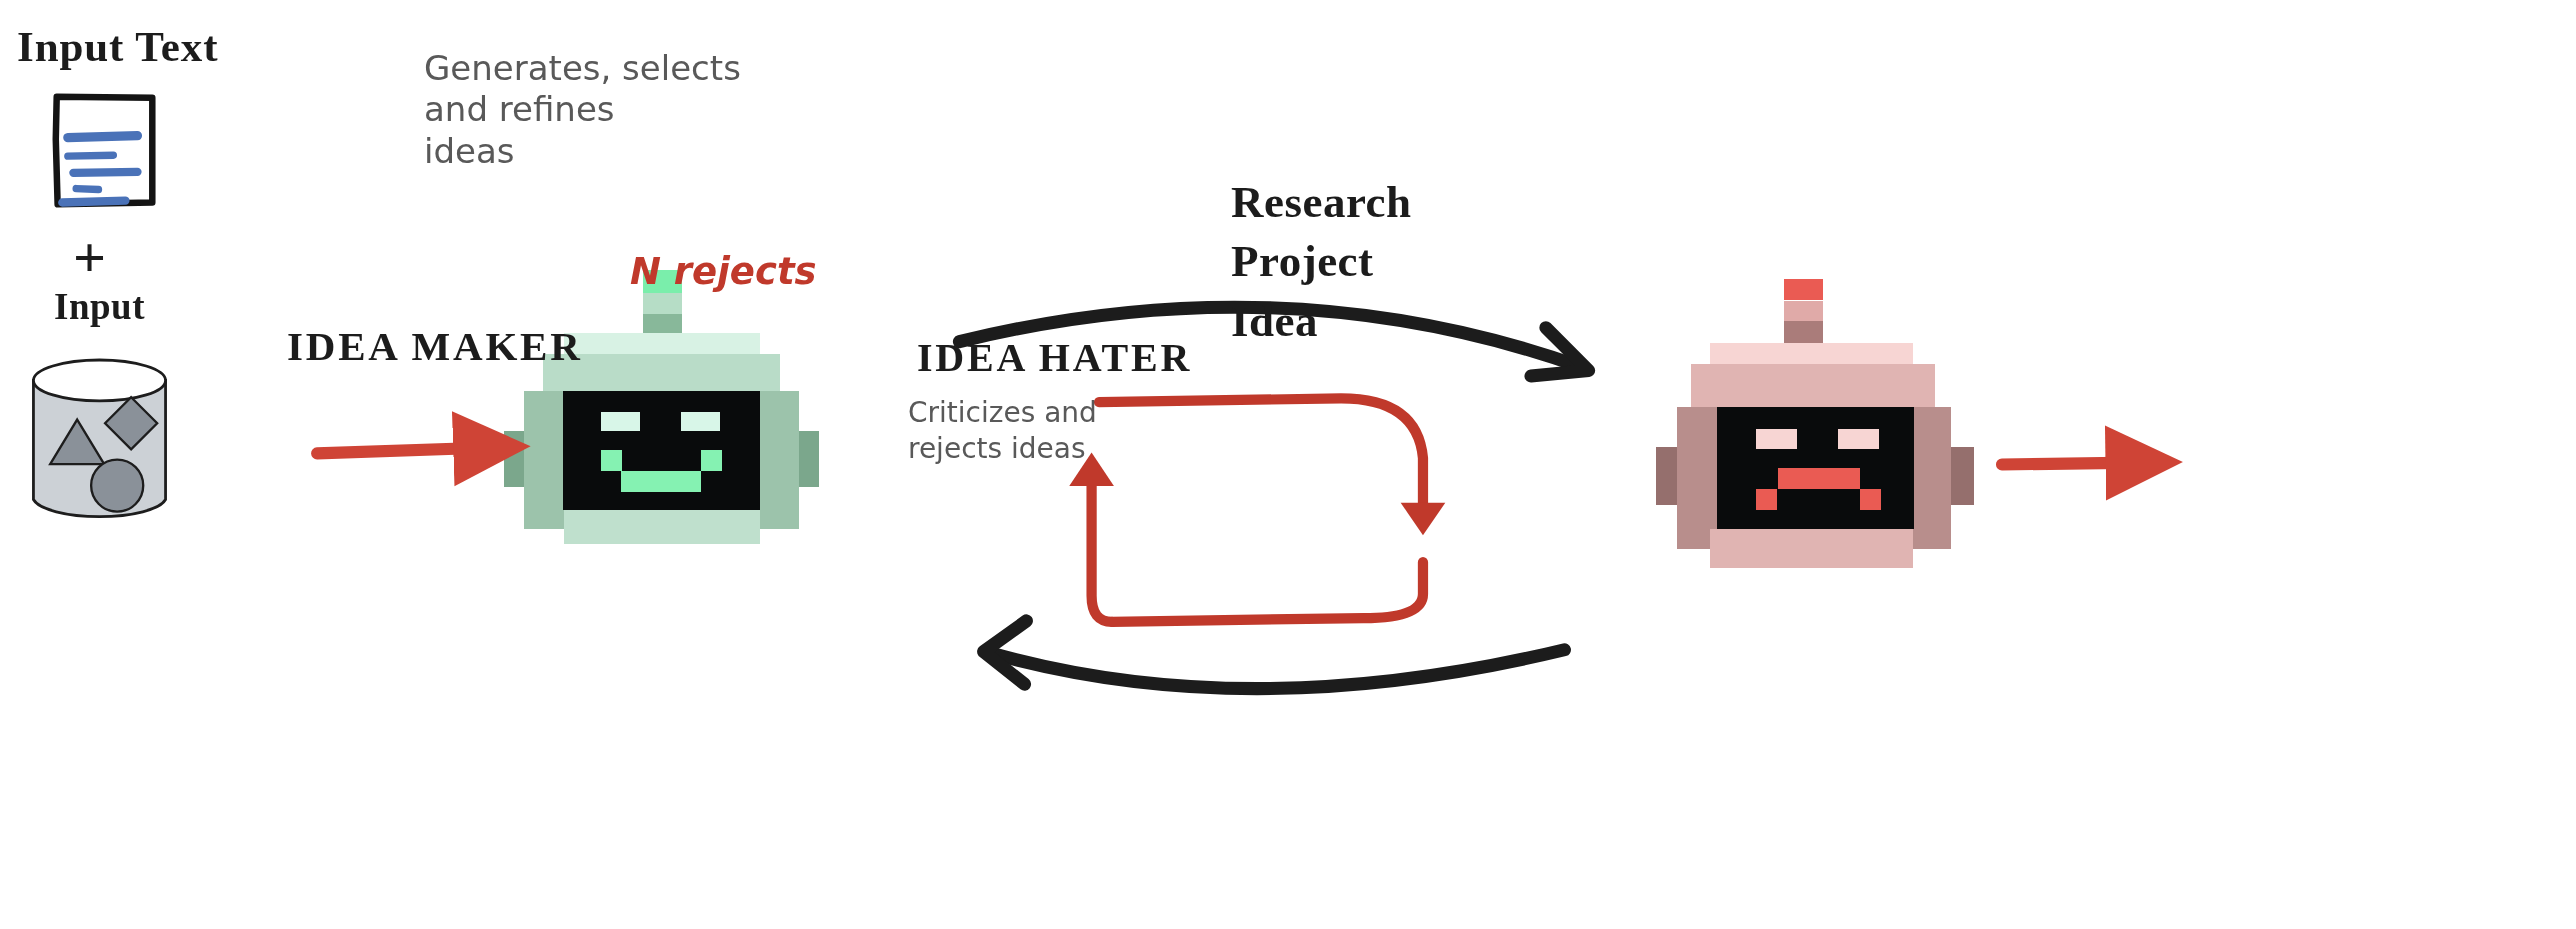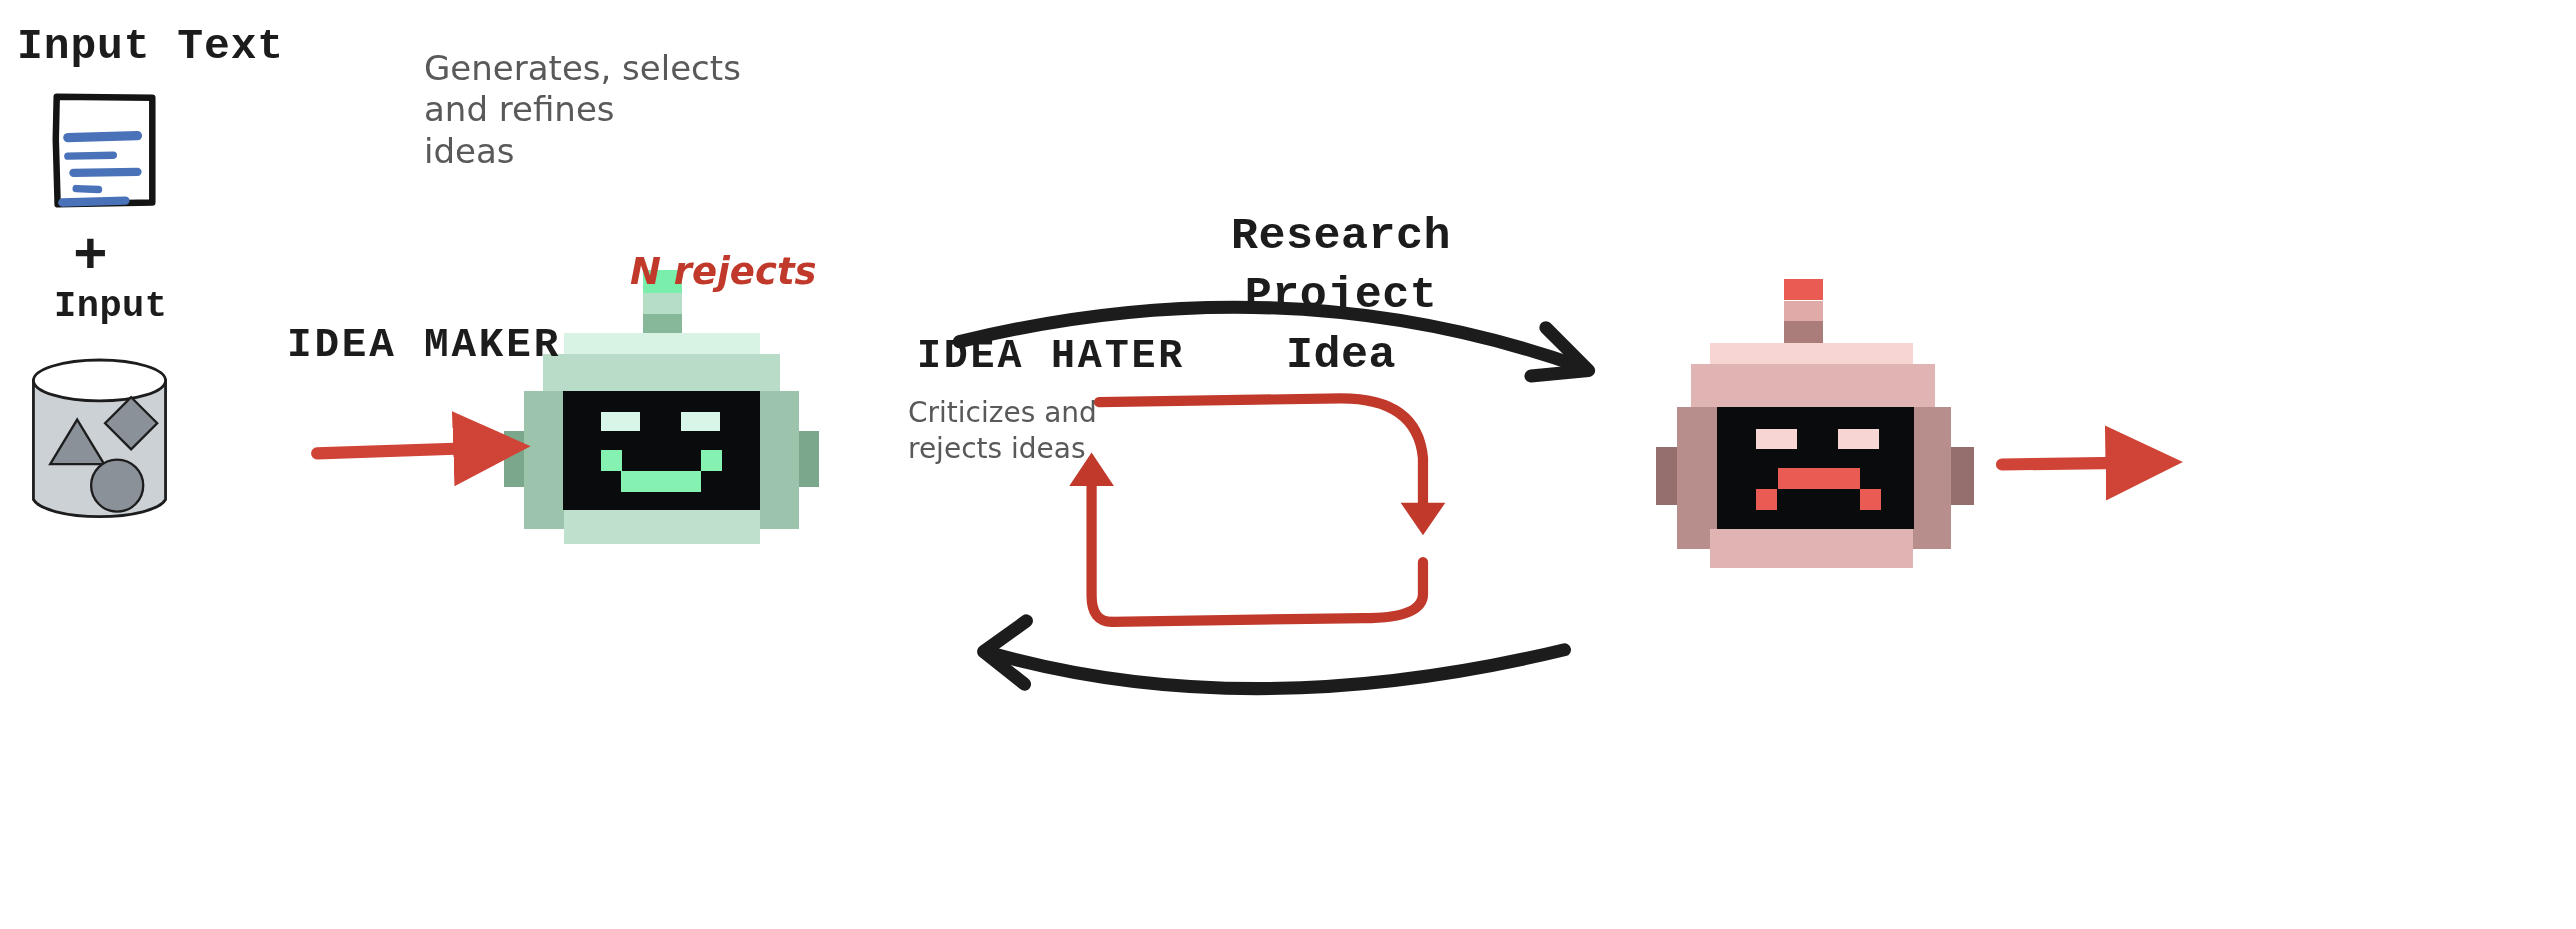--- a/index.html
+++ b/index.html
@@ -14,21 +14,21 @@
     background: #ffffff;
     overflow: hidden;
     font-family: "DejaVu Sans", sans-serif;
   }
 
   .abs { position: absolute; }
 
   
   .hand-dark {
     color: #1c1c1c;
-    font-family: Liberation Mono, monospace;
+    font-family: Liberation Serif, serif;
     font-weight: 700;
     letter-spacing: 0.5px;
     white-space: nowrap;
   }
   .hand-gray {
     color: #595959;
     font-family: "DejaVu Sans", sans-serif;
     font-weight: 500;
     white-space: nowrap;
   }
@@ -79,24 +79,22 @@
   }
   #label-n-rounds {
     left: 630px; top: 250px;
     font-size: 37px;
     font-style: italic;
   }
   #label-output {
     left: 1231px; top: 173px;
     font-size: 45px;
     line-height: 1.32;
-    text-align: center;
     white-space: pre-line;
     letter-spacing: 0.5px;
-    margin-top: 34px;
   }
 
   
   #doc-icon { left: 51px; top: 93px; width: 107px; height: 116px; }
 
   
   #db-icon { left: 26px; top: 356px; width: 147px; height: 168px; }
 
   
   .robot { position: absolute; }

